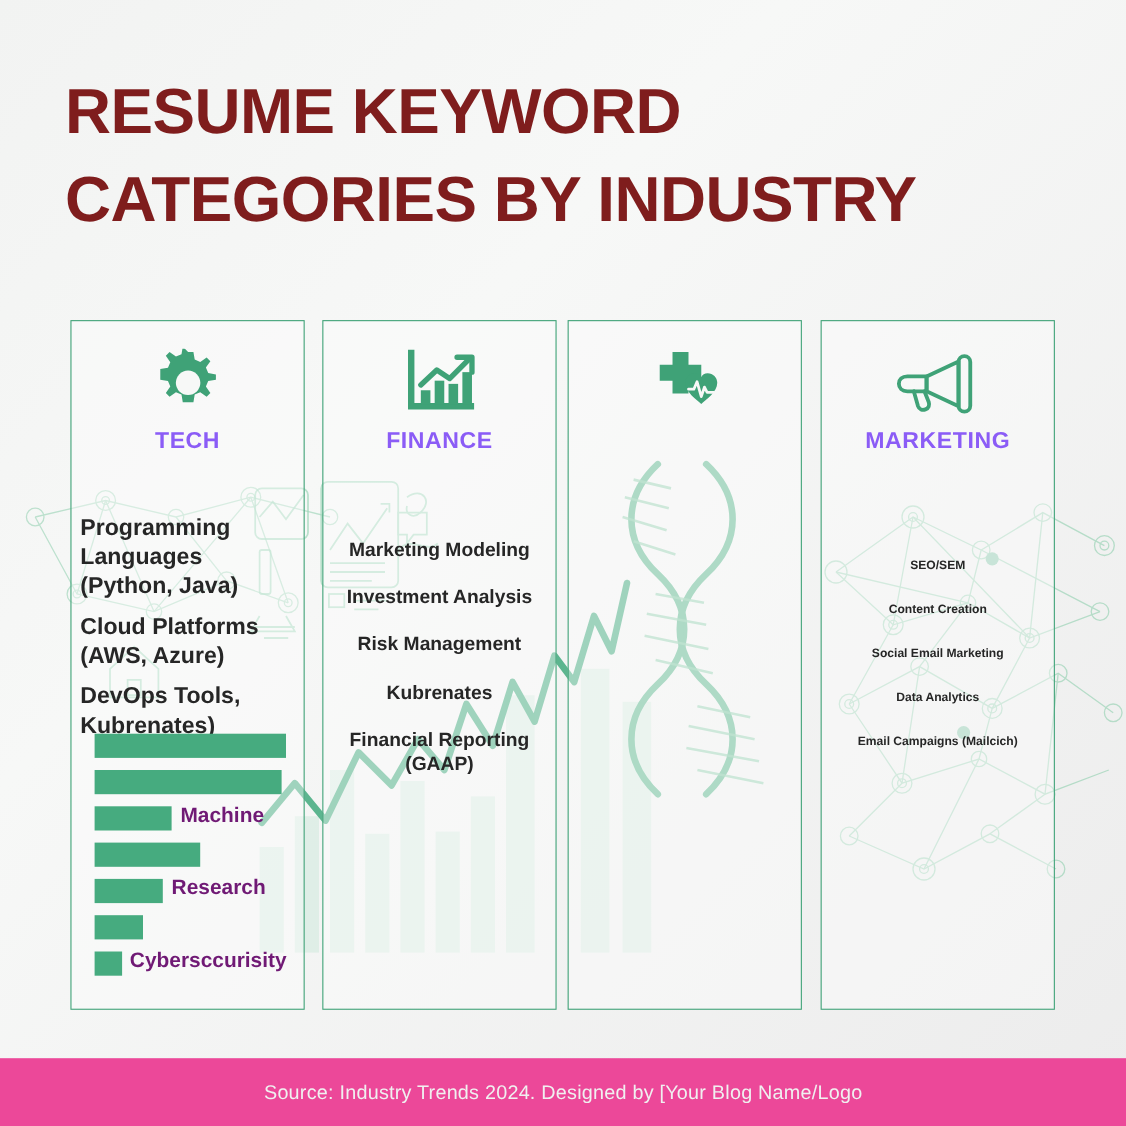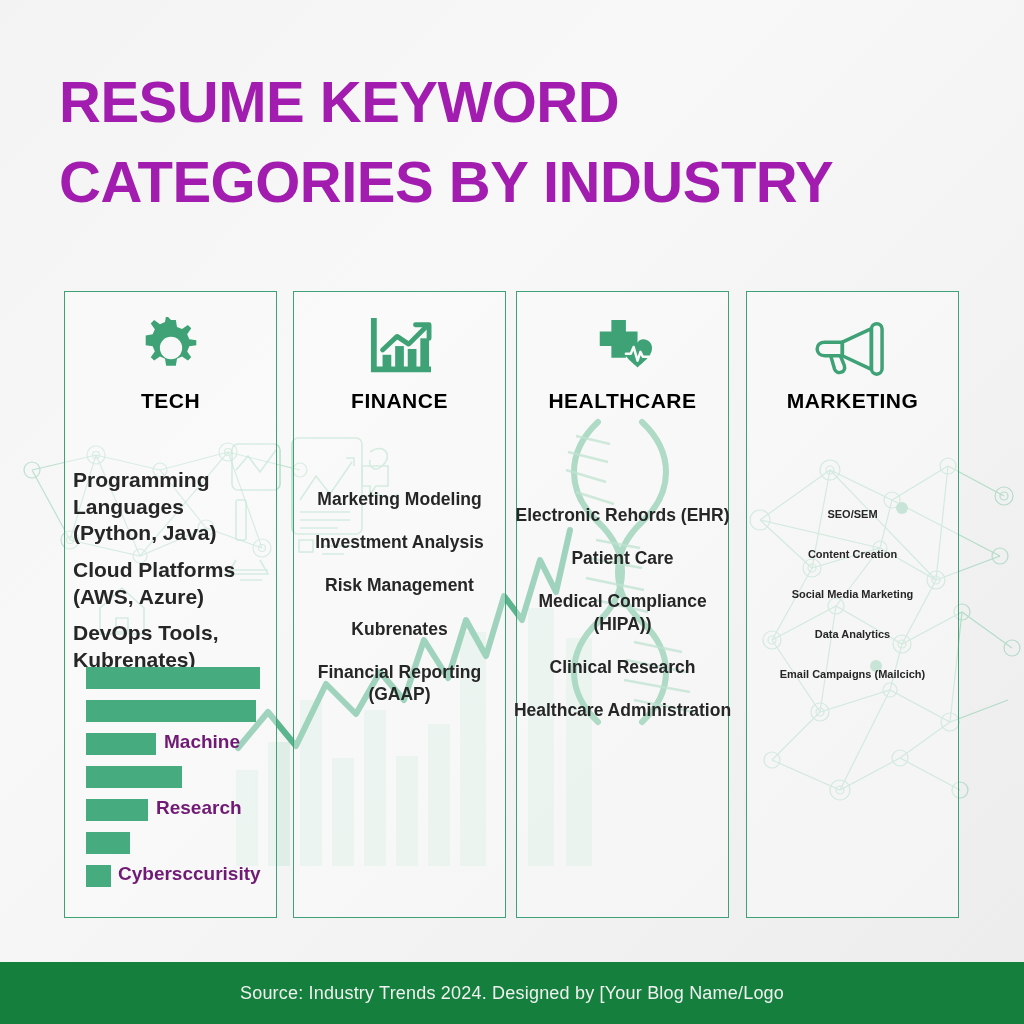--- a/index.html
+++ b/index.html
@@ -8,21 +8,21 @@
     font-family:"Liberation Sans", sans-serif;
     background:linear-gradient(135deg,#f2f3f2 0%,#f7f8f7 35%,#ececec 100%);
     position:relative;
   }
   #poster{position:absolute;inset:0;}
 
   
   .title{
     position:absolute;left:59px;top:62px;width:900px;
     font-size:58px;line-height:1.38;font-weight:bold;
-    letter-spacing:-0.5px;color:#a21caf;
+    letter-spacing:-0.5px;color:#7f1d1d;
     font-family:"Liberation Sans", sans-serif;
     text-transform:uppercase;
   }
   .title .l2{display:block;}
 
   
   .bg-art{position:absolute;inset:0;pointer-events:none;}
 
   
   .cards{position:absolute;left:0;top:291px;width:1024px;height:627px;}
@@ -37,21 +37,21 @@
   .card.c2{left:516px;}
   .card.c3{left:746px;}
 
   .card-icon{
     position:absolute;top:20px;left:0;width:100%;height:72px;
     display:flex;align-items:center;justify-content:center;
   }
   .card-title{
     position:absolute;top:97px;left:0;width:100%;
     text-align:center;font-size:21px;font-weight:bold;
-    letter-spacing:0.5px;color:#000000;
+    letter-spacing:0.5px;color:#8b5cf6;
   }
   .kw-list{
     position:absolute;left:4px;right:4px;
     text-align:center;color:#262626;
     font-size:17.5px;font-weight:bold;line-height:1.27;
   }
   .kw{margin:0 0 16px 0;}
 
   
   .c0 .kw-list{top:175px;left:8px;right:8px;text-align:left;font-size:21px;}
@@ -70,21 +70,21 @@
     background:#46ab7f;
   }
   .bar-label{
     position:absolute;color:#701a75;font-weight:bold;font-size:19px;
     white-space:nowrap;
   }
 
   
   .footer{
     position:absolute;left:0;bottom:0;width:1024px;height:62px;
-    background:#15803d;display:flex;align-items:center;justify-content:center;
+    background:#ec4899;display:flex;align-items:center;justify-content:center;
   }
   .footer-text{
     color:#f0f0f0;font-size:18px;font-family:"Liberation Sans", sans-serif;
     letter-spacing:0.2px;
   }
 </style>
 </head>
 <body>
 
 <div id="poster">
@@ -265,46 +265,38 @@
     </div>
 
     <div class="card c2">
       <div class="card-icon">
         <svg width="74" height="62" viewBox="0 0 76 64" xmlns="http://www.w3.org/2000/svg">
           <path fill="#3fa277" d="M26 3 h15 v12 h12 v15 h-12 v12 h-15 v-12 h-12 v-15 h12 z"></path>
           <path fill="#3fa277" d="M47 23 c-5 0 -9 4 -9 9 c0 9 11 16 15 20 c4 -4 15 -11 15 -20 c0 -5 -4 -9 -9 -9 c-3 0 -5 1.6 -6 3.6 c-1 -2 -3 -3.6 -6 -3.6z"></path>
           <path d="M41 38 h5 l3 -7 l4 14 l3 -9 l2.5 5 h6" stroke="#f7f8f7" stroke-width="2.6" fill="none" stroke-linejoin="round" stroke-linecap="round"></path>
         </svg>
       </div>
-      <div class="card-title">HEALTHCARE</div>
-      <div class="kw-list">
-        <div class="kw">Electronic Rehords (EHR)</div>
-        <div class="kw">Patient Care</div>
-        <div class="kw">Medical Compliance (HIPA))</div>
-        <div class="kw">Clinical Research</div>
-        <div class="kw">Healthcare Administration</div>
-      </div>
     </div>
 
     <div class="card c3">
       <div class="card-icon">
         <svg width="76" height="62" viewBox="0 0 78 64" xmlns="http://www.w3.org/2000/svg">
           <g stroke="#3fa277" stroke-width="3.6" fill="none" stroke-linejoin="round" stroke-linecap="round">
             <path d="M10 26 h18 v14 h-18 c-5 0 -8 -3 -8 -7 c0 -4 3 -7 8 -7z"></path>
             <path d="M28 26 L58 12 v42 L28 40 z"></path>
             <rect x="58" y="7" width="11" height="52" rx="5.5"></rect>
             <path d="M16 40 l4 14 c1 3 4 4 7 3 c3 -1 4 -4 3 -7 l-4 -10"></path>
           </g>
         </svg>
       </div>
       <div class="card-title">MARKETING</div>
       <div class="kw-list">
         <div class="kw">SEO/SEM</div>
         <div class="kw">Content Creation</div>
-        <div class="kw">Social Media Marketing</div>
+        <div class="kw">Social Email Marketing</div>
         <div class="kw">Data Analytics</div>
         <div class="kw">Email Campaigns (Mailcich)</div>
       </div>
     </div>
   </div>
 
   <div class="barchart">
     <div class="bar" style="top:0px;width:174px;"></div>
     <div class="bar" style="top:33px;width:170px;"></div>
     <div class="bar" style="top:66px;width:70px;"></div>

